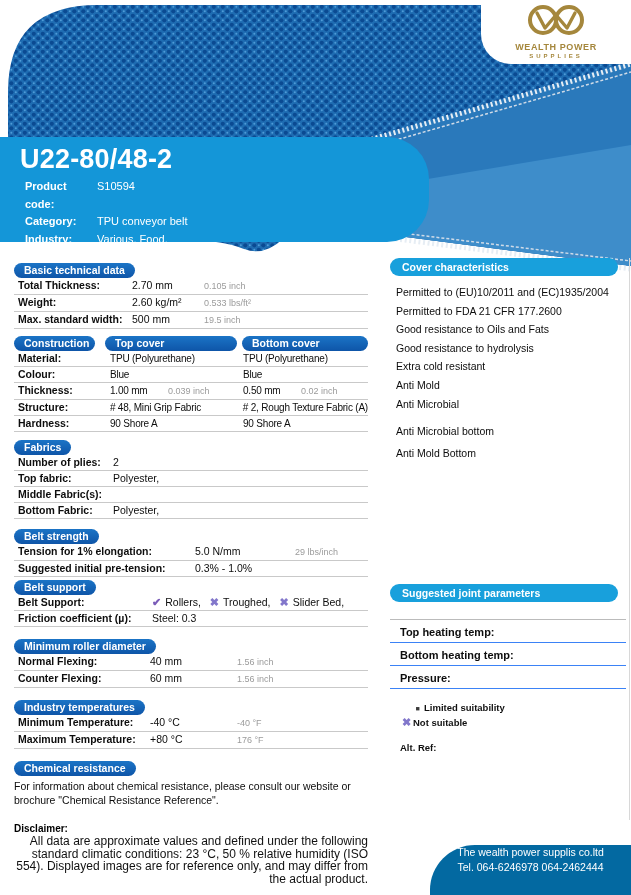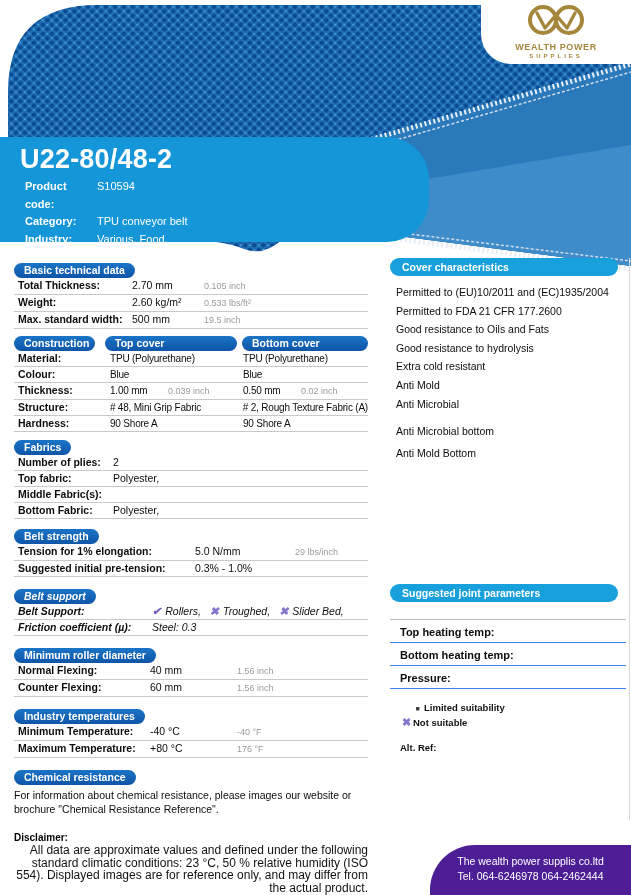--- a/index.html
+++ b/index.html
@@ -63,21 +63,21 @@
   .joint-rows { margin-top:17px; width:236px; border-top:1px solid #bbb; }
   .jrow { font-size:11px; font-weight:bold; color:#0d0d0d; padding:6px 0 4px 10px; border-bottom:1px solid #3b82f6; }
   .legend { margin:13px 0 0 10px; }
   .lg-row { font-size:9.5px; font-weight:600; line-height:12.4px; color:#111; white-space:nowrap; }
   .lg-row .si { display:inline-block; width:13px; text-align:center; }
   .lg-indent { margin-left:11px; }
   .altref { margin:13px 0 0 10px; font-size:9.5px; font-weight:600; color:#111; }
   .vrule { position:absolute; left:629px; top:258px; width:1px; height:562px; background:#d8d8d8; }
 
   
-  .footer { position:absolute; right:0; bottom:0; width:201px; height:50px; background:#4c1d95; border-radius:45px 0 0 0; color:#fff; text-align:center; padding-top:9px; font-size:10.5px; line-height:15px; }
+  .footer { position:absolute; right:0; bottom:0; width:201px; height:50px; background:#0369a1; border-radius:45px 0 0 0; color:#fff; text-align:center; font-size:10.5px; line-height:15px; }
 </style>
 </head>
 <body>
 
 <div class="page">
 
   <div class="hero">
     <svg width="631" height="272" viewBox="0 0 631 272">
       <defs>
         <pattern id="beltdots" width="9" height="9" patternUnits="userSpaceOnUse">
@@ -241,21 +241,21 @@
           <span class="imp">29 lbs/inch</span>
         </div>
         <div class="lrow">
           <span class="lbl w-str-l">Suggested initial pre-tension:</span>
           <span class="val w-str-v">0.3% - 1.0%</span>
           <span class="imp"></span>
         </div>
       </div>
     </div>
 
-    <div style="margin-top:9px;font-style:italic;">
+    <div style="">
       <span class="pill-dark">Belt support</span>
       <div class="rows">
         <div class="lrow">
           <span class="lbl w-sup-l">Belt Support:</span>
           <span class="sup-item"><span class="si icon-check">✔</span><span class="val">Rollers,</span></span>
           <span class="sup-item"><span class="si icon-cross">✖</span><span class="val">Troughed,</span></span>
           <span class="sup-item"><span class="si icon-cross">✖</span><span class="val">Slider Bed,</span></span>
         </div>
         <div class="lrow">
           <span class="lbl w-sup-l">Friction coefficient (µ):</span>
@@ -291,21 +291,21 @@
         <div class="lrow">
           <span class="lbl w-rol-l">Maximum Temperature:</span>
           <span class="val w-rol-v">+80 °C</span>
           <span class="imp">176 °F</span>
         </div>
       </div>
     </div>
 
     <div style="margin-top:9px;">
       <span class="pill-dark">Chemical resistance</span>
-      <div class="chem-text">For information about chemical resistance, please images our website or brochure "Chemical Resistance Reference".</div>
+      <div class="chem-text">For information about chemical resistance, please consult our website or brochure "Chemical Resistance Reference".</div>
     </div>
 
     <div class="disclaimer">
       <div class="dt">Disclaimer:</div>
       <div class="db">All data are approximate values and defined under the following standard climatic conditions: 23 °C, 50 % relative humidity (ISO 554). Displayed images are for reference only, and may differ from the actual product.</div>
     </div>
 
     <div class="statusbar">
       <span class="sb1">Status: Confirmed</span>
       <span>Last modified: 24/11/2022</span>

